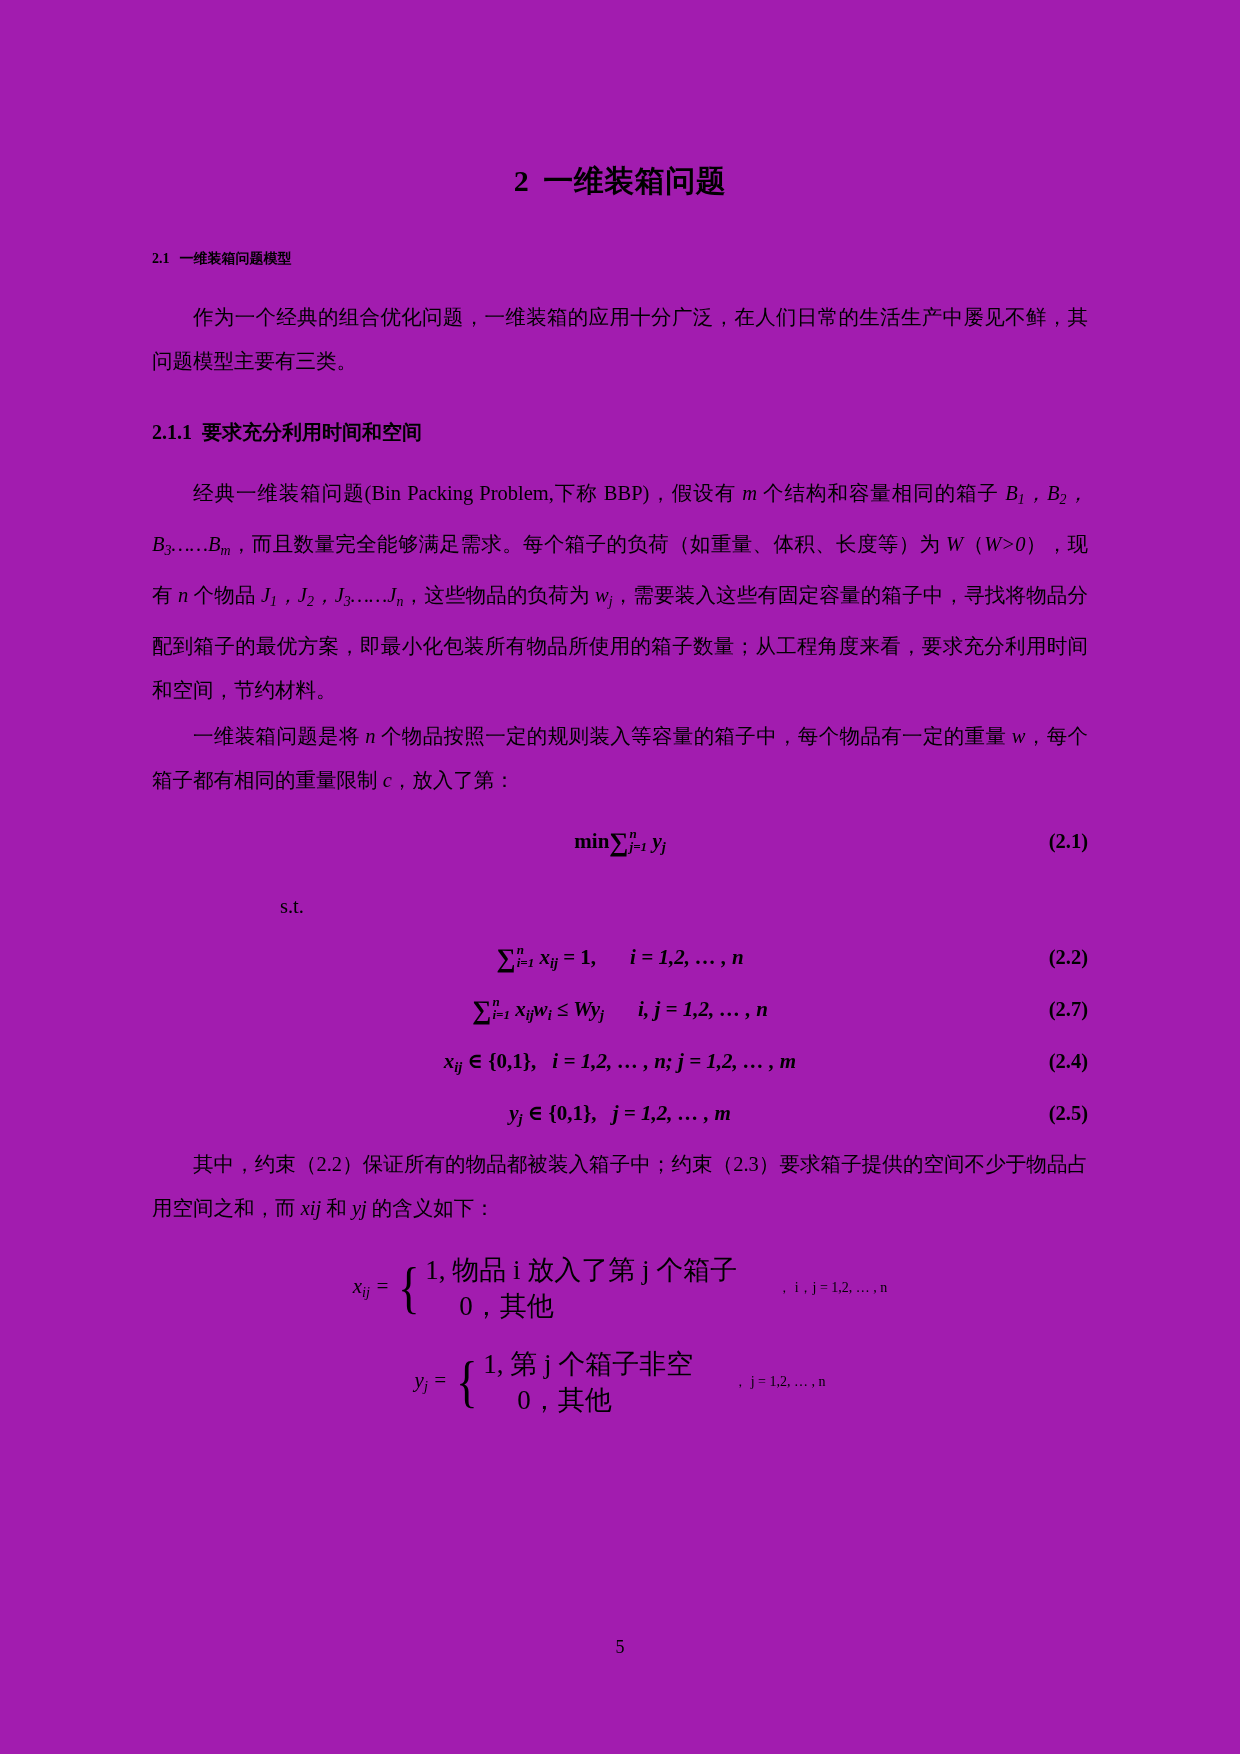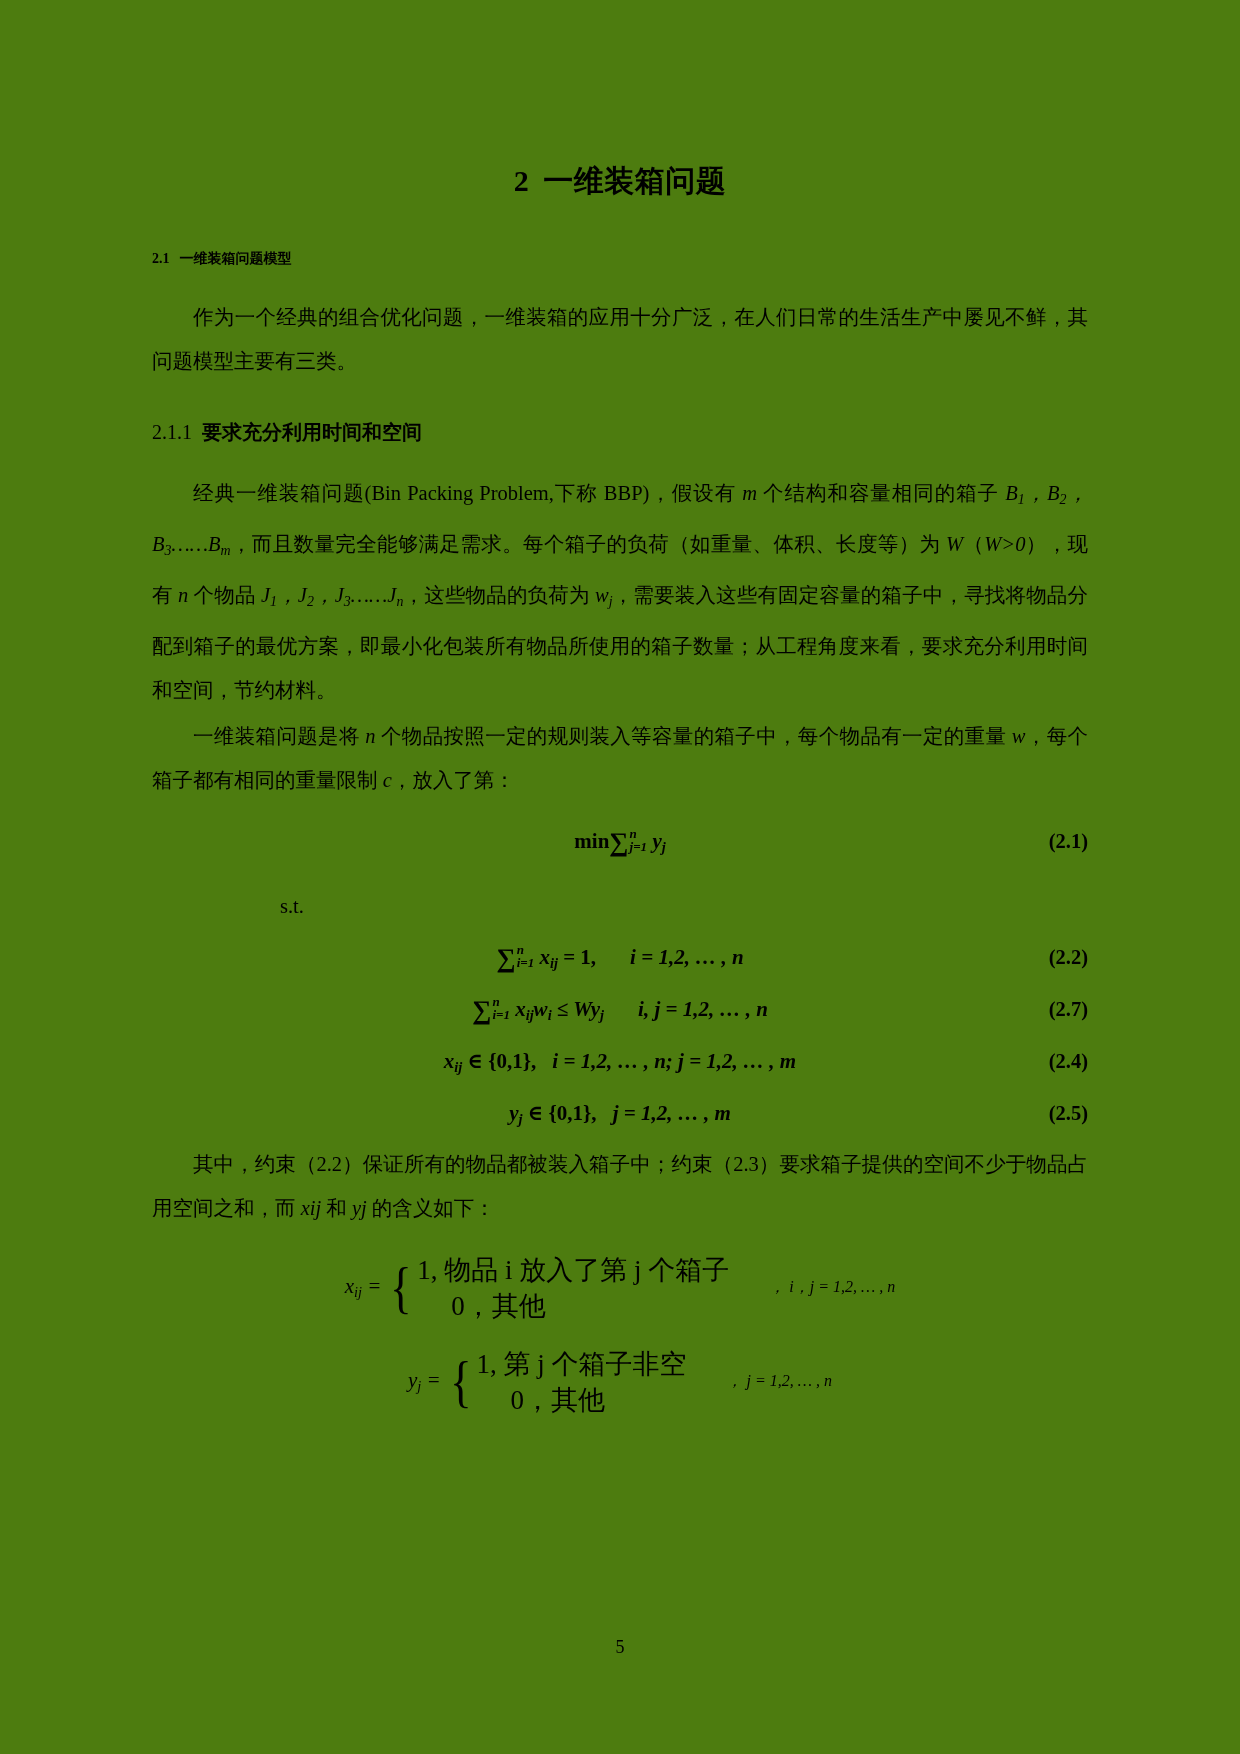--- a/index.html
+++ b/index.html
@@ -9,21 +9,21 @@
   }
   body {
     font-family: "Liberation Serif", "DejaVu Serif", serif;
     color: #000000;
   }
   .page {
     position: relative;
     width: 1240px;
     height: 1754px;
     margin: 0 auto;
-    background: #4d7c0f;
+    background: #a21caf;
     box-sizing: border-box;
     padding: 150px 152px 0 152px;
     overflow: hidden;
   }
 
   
   .chapter-title {
     text-align: center;
     font-size: 30px;
     font-weight: bold;
@@ -40,21 +40,21 @@
     line-height: 1.5;
   }
   .h2 .num { margin-right: 10px; }
 
   .h3 {
     font-size: 20px;
     font-weight: 600;
     margin: 34px 0 24px 0;
     line-height: 1.5;
   }
-  .h3 .num { margin-right: 10px; font-weight: 400; }
+  .h3 .num { margin-right: 10px; font-weight: 700; }
 
   
   .para {
     font-size: 20.5px;
     line-height: 44px;
     text-align: justify;
     text-justify: inter-ideograph;
     margin: 0 0 2px 0;
     text-indent: 2em;
   }
@@ -161,23 +161,22 @@
     display: inline-block;
     vertical-align: middle;
     text-align: left;
     font-size: 27px;
     line-height: 36px;
   }
   .cases-body .c2 { display: block; padding-left: 34px; }
   .cases-tail {
     display: inline-block;
     vertical-align: middle;
-    font-size: 16px;
+    font-size: 14px;
     padding-left: 40px;
-    font-style: italic;
   }
 
   
   .folio {
     position: absolute;
     left: 0;
     right: 0;
     bottom: 96px;
     text-align: center;
     font-size: 18px;

